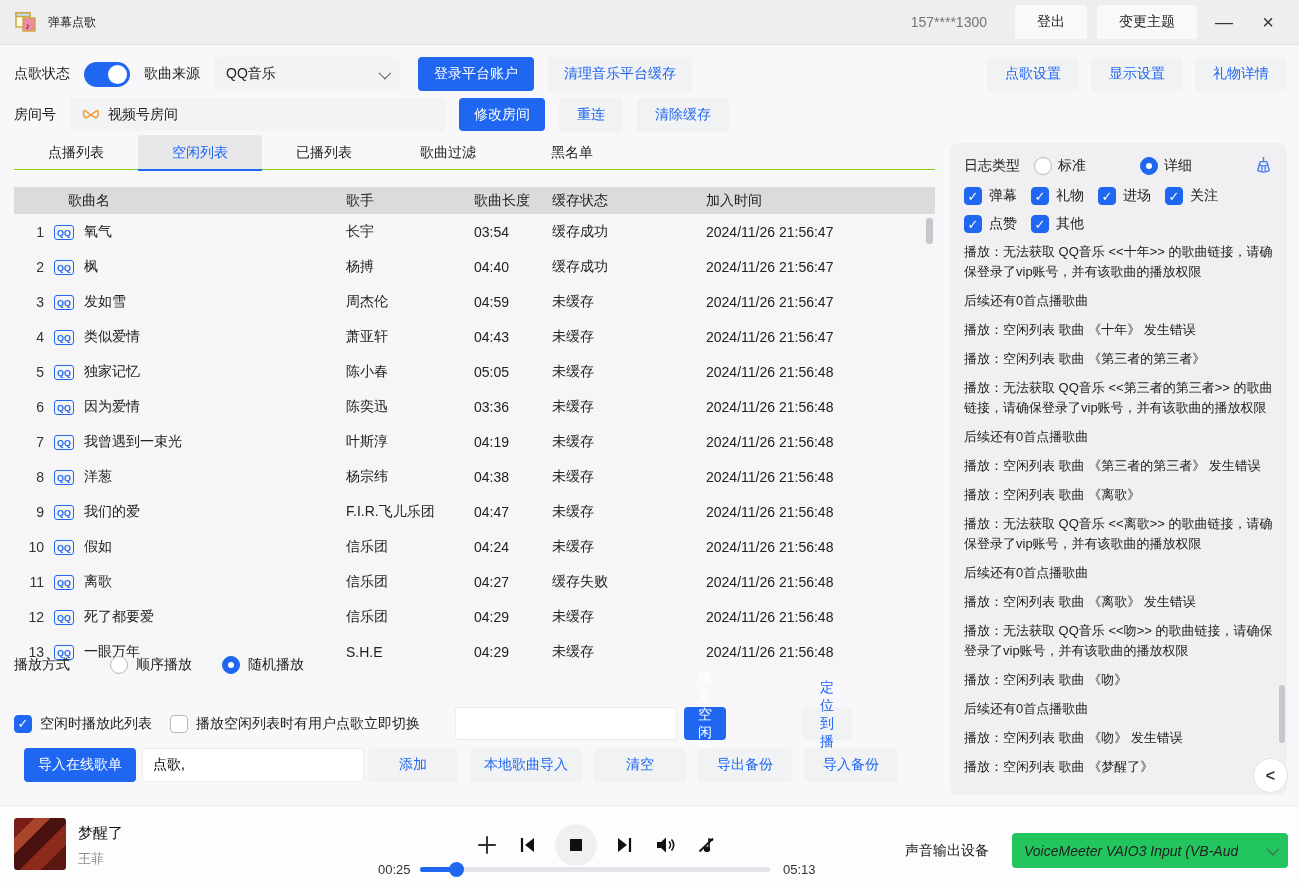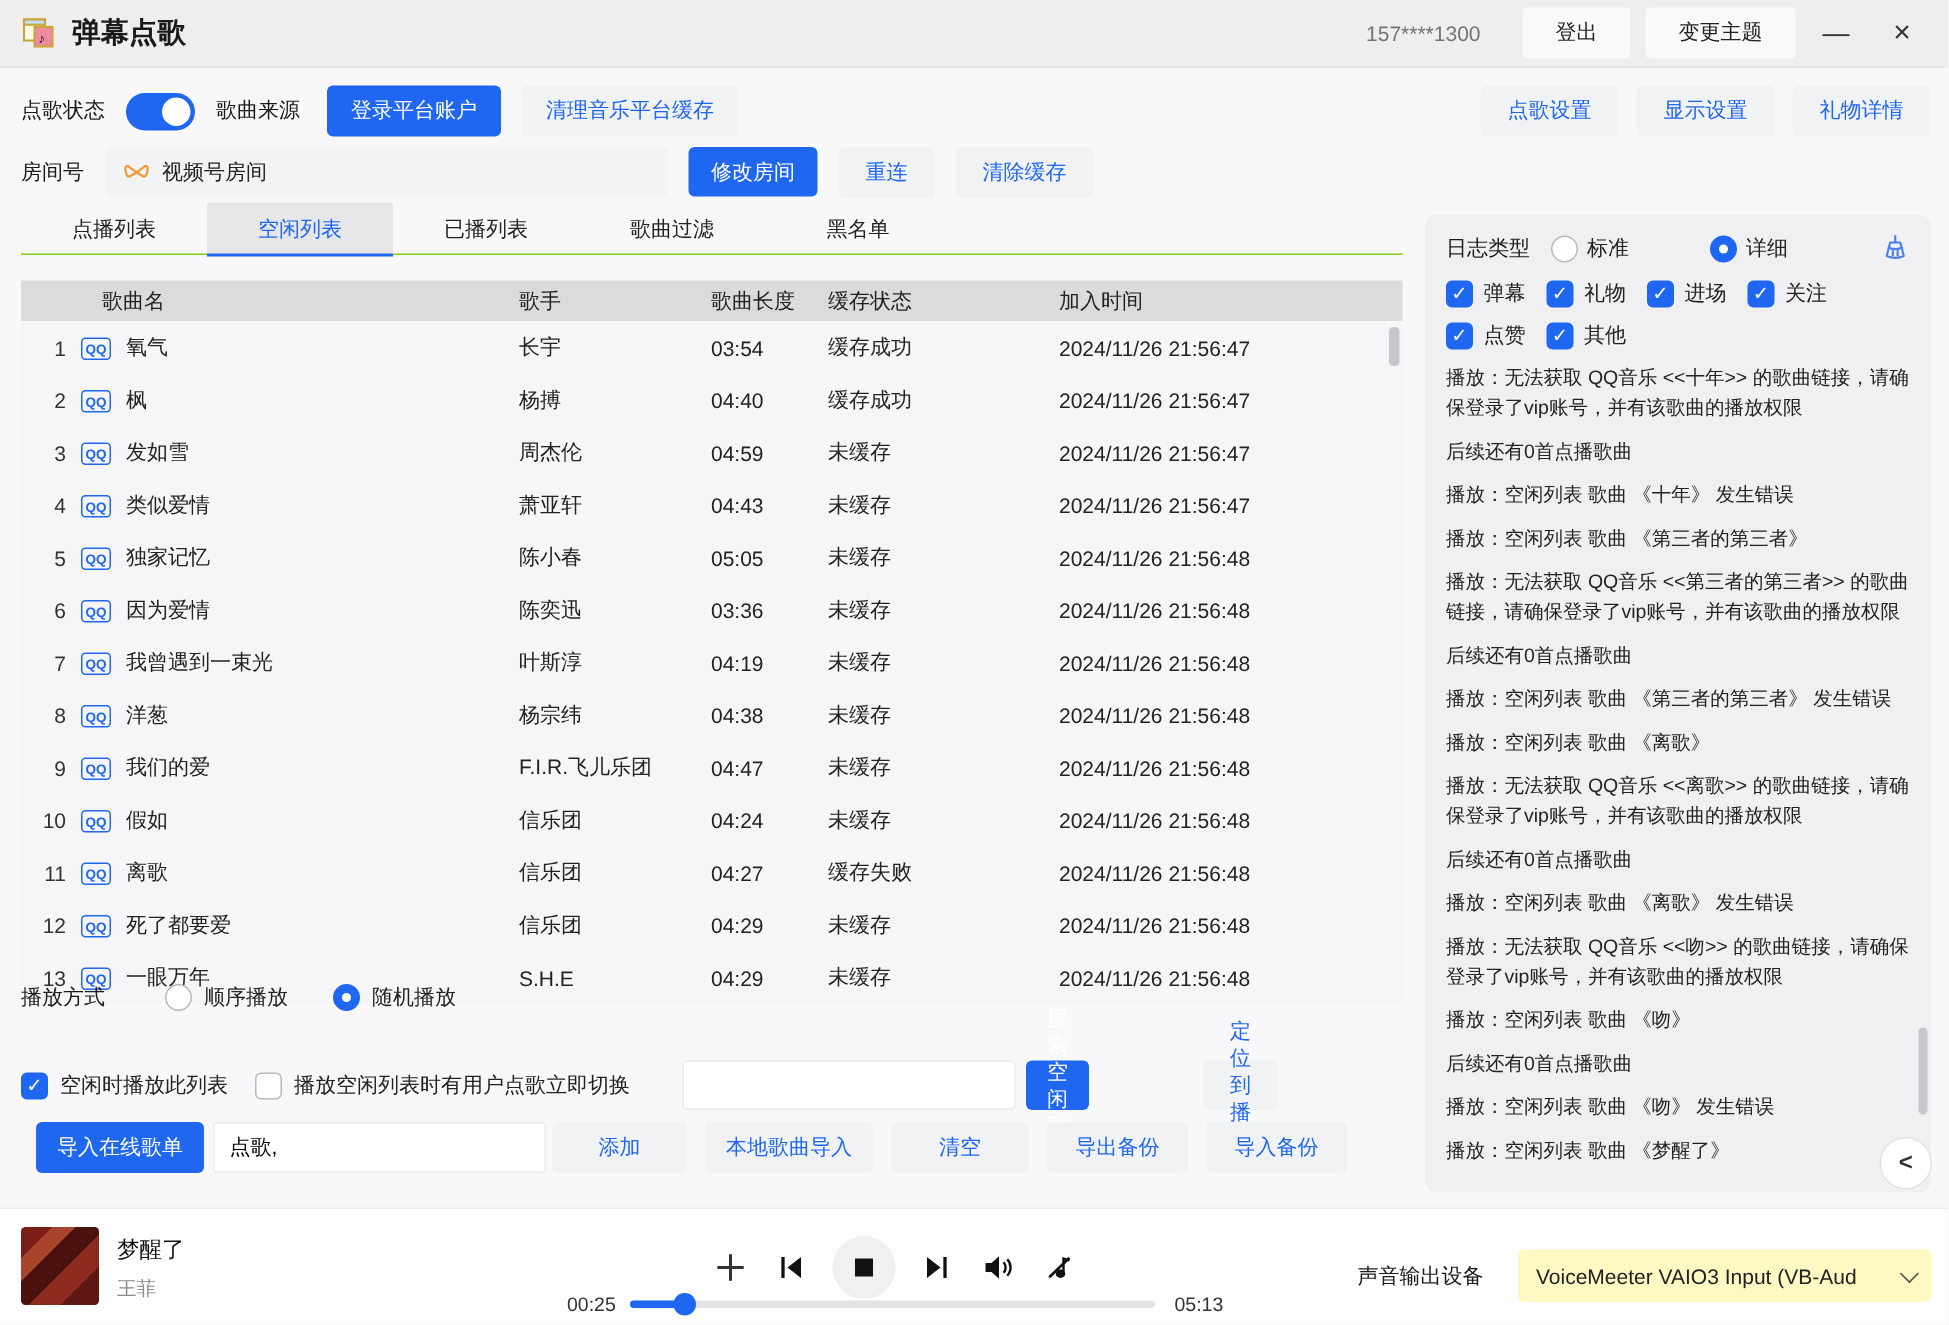--- a/index.html
+++ b/index.html
@@ -3,21 +3,21 @@
 <meta charset="utf-8">
 <style>
   * { margin:0; padding:0; box-sizing:border-box; }
   html,body { width:1299px; height:883px; }
   body { font-family:"Liberation Sans","DejaVu Sans",sans-serif; background:#f7f7f9; color:#222; font-size:14px; }
   #app { position:relative; width:1299px; height:883px; overflow:hidden; background:#f8f8fa; }
 
   
   .titlebar { position:absolute; left:0; top:0; width:1299px; height:45px; background:#eeeeef; border-bottom:1px solid #e3e3e5; display:flex; align-items:center; padding:0 14px; }
   .app-icon { width:24px; height:24px; margin-right:10px; display:inline-flex; }
-  .app-title { font-size:19px; color:#1a1a1a;font-weight:bold; }
+  .app-title { font-size:12px; color:#1a1a1a; }
   .titlebar-right { margin-left:auto; display:flex; align-items:center; gap:10px; }
   .account { color:#737373; margin-right:18px; }
   .tb-btn { border:none; background:#f9f9fa; color:#222; font:inherit; padding:8px 22px; border-radius:3px; cursor:pointer; }
   .win-ctl { width:34px; height:34px; display:flex; align-items:center; justify-content:center; font-size:18px; color:#333; cursor:pointer; }
 
   
   .btn-blue { border:none; background:var(--blue); color:#fff; font:inherit; border-radius:4px; cursor:pointer; display:inline-flex; align-items:center; justify-content:center; }
   .btn-light { border:none; background:#f1f2f4; color:var(--blue); font:inherit; border-radius:4px; cursor:pointer; display:inline-flex; align-items:center; justify-content:center; }
   :root { --blue:#1f66f0; }
   .lbl { color:#1a1a1a; }
@@ -77,21 +77,21 @@
   }
   .song-title { position:absolute; left:78px; top:18px; font-size:15px; color:#111; }
   .song-artist { position:absolute; left:78px; top:44px; font-size:13px; color:#8a8a8e; }
   .pctrl { position:absolute; top:18px; width:42px; height:42px; display:flex; align-items:center; justify-content:center; cursor:pointer; }
   .stopwrap { background:#f0f0f3; border-radius:50%; }
   .time { position:absolute; top:56px; font-size:13px; color:#333; }
   .track { position:absolute; left:420px; top:61px; width:350px; height:5px; border-radius:3px; background:#e4e4e8; cursor:pointer; }
   .track .fill { position:absolute; left:0; top:0; height:5px; width:36px; border-radius:3px; background:var(--blue); }
   .track .thumb { position:absolute; left:29px; top:-5px; width:15px; height:15px; border-radius:50%; background:var(--blue); }
   .out-label { position:absolute; left:905px; top:36px; }
-  .out-select { position:absolute; left:1012px; top:27px; width:276px; height:35px; background:#fef9c3; }
+  .out-select { position:absolute; left:1012px; top:27px; width:276px; height:35px; background:#22c55e;font-style:italic; }
 </style>
 </head>
 <body>
 
 <div id="app">
 
   <header class="titlebar">
     <span class="app-icon">
       <svg viewBox="0 0 24 24" width="24" height="24">
         <rect x="2" y="3" width="14" height="14" fill="#fffbe8" stroke="#caa53d" stroke-width="1.4"></rect>
@@ -109,20 +109,24 @@
       <span class="win-ctl" style="font-size:20px;">×</span>
     </div>
   </header>
 
   <div class="row2">
     <span class="lbl">点歌状态</span>
     <span class="toggle">
         <span class="knob"></span>
       </span>
     <span class="lbl">歌曲来源</span>
+    <div class="sel" style="width:186px;height:34px;">
+      <span>QQ音乐</span>
+      <span class="chev"></span>
+    </div>
     <button class="btn-blue" style="height:34px;padding:0 16px;margin-left:4px;">登录平台账户</button>
     <button class="btn-light" style="height:34px;padding:0 16px;">清理音乐平台缓存</button>
   </div>
   <div class="row2-right">
     <button class="btn-light">点歌设置</button>
     <button class="btn-light">显示设置</button>
     <button class="btn-light">礼物详情</button>
   </div>
 
   <div class="row3">

